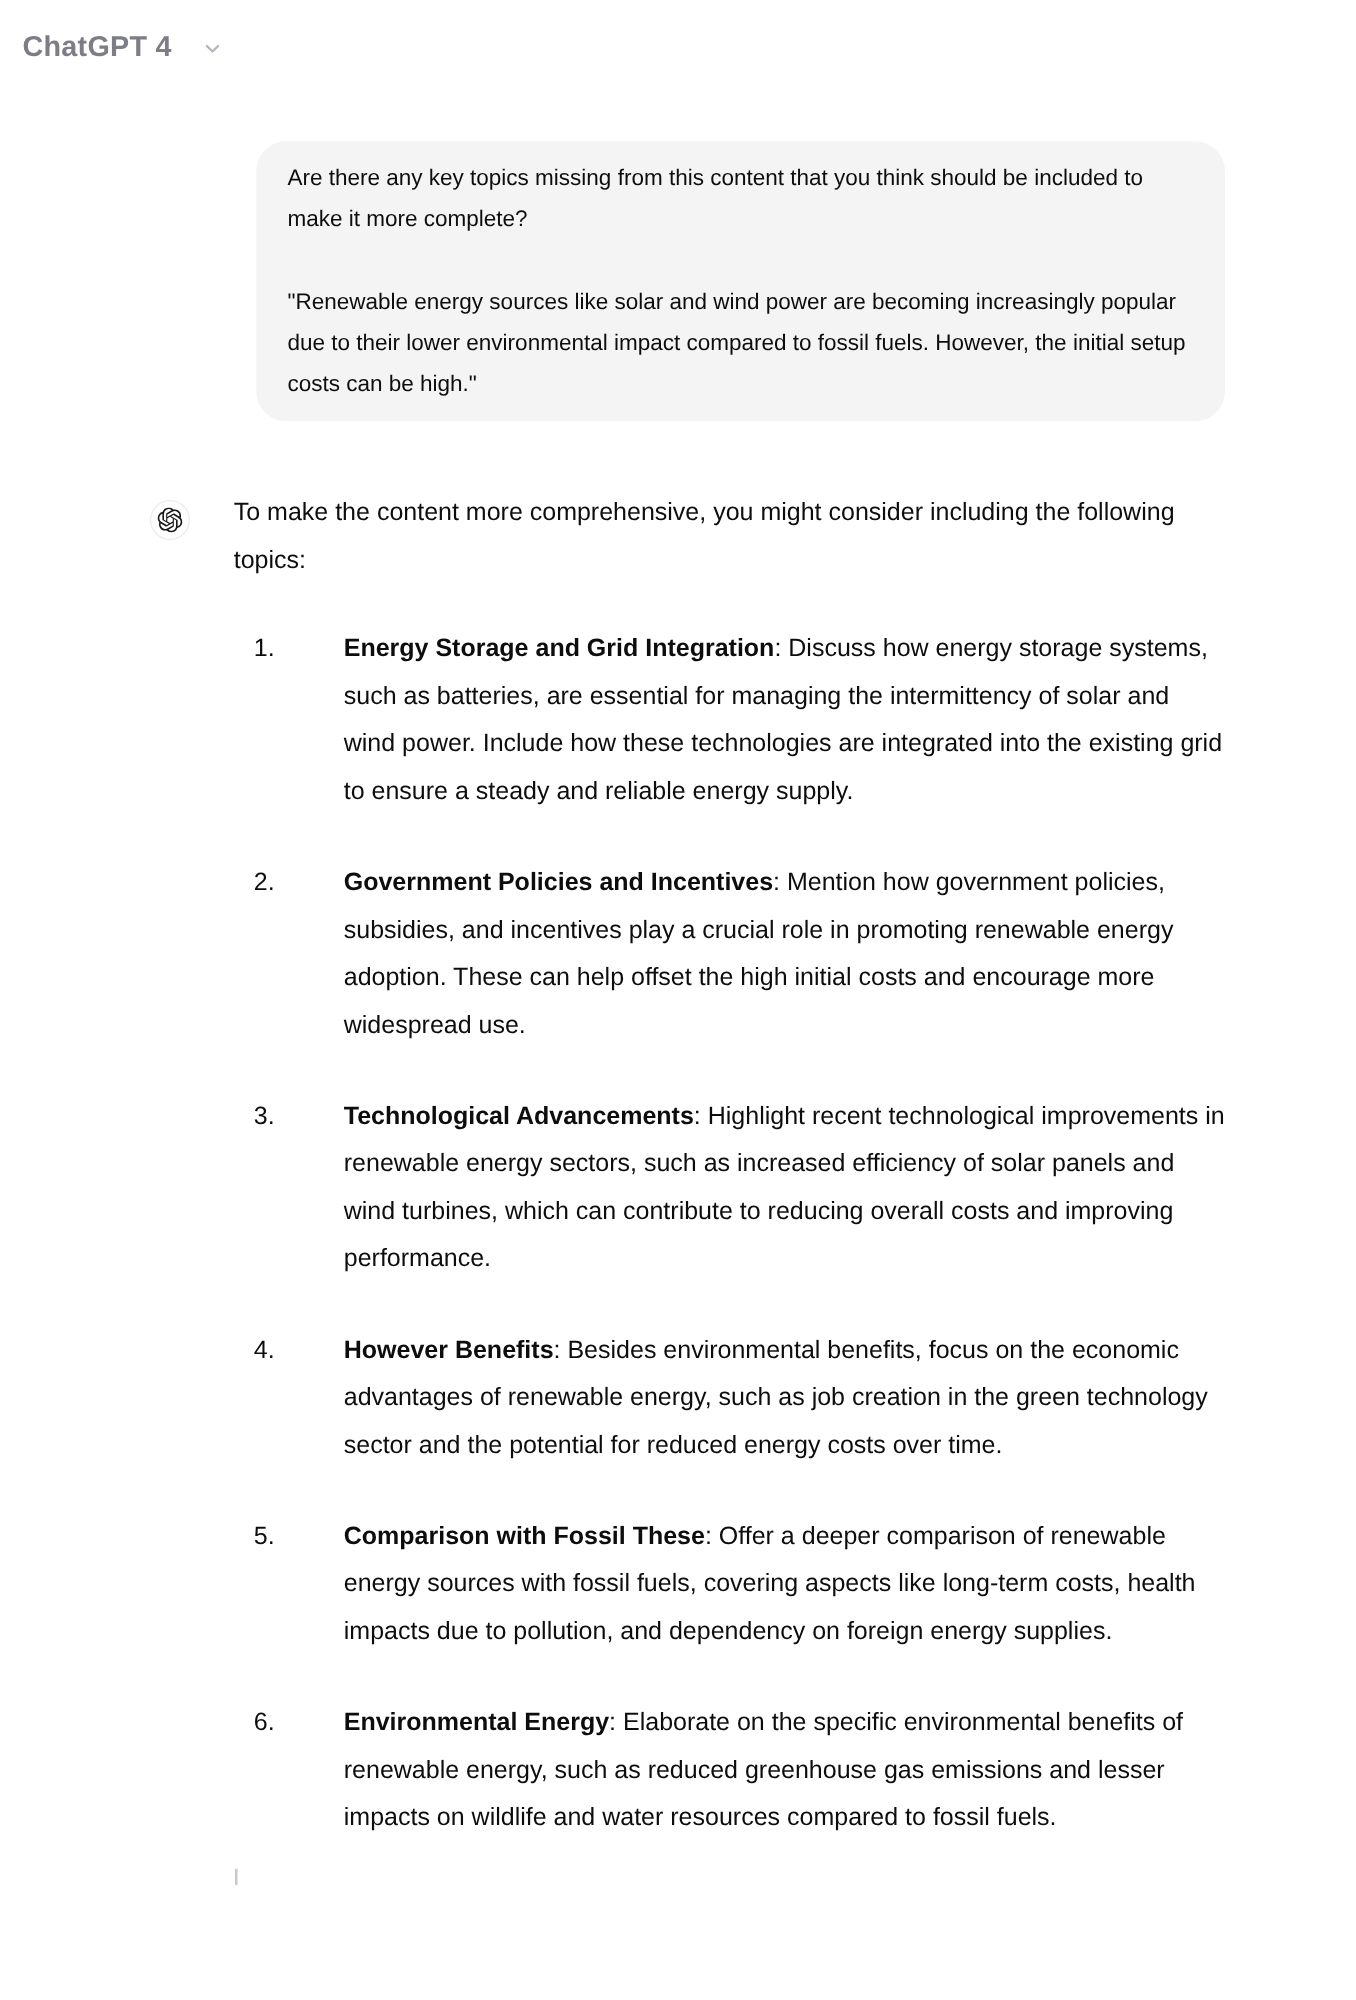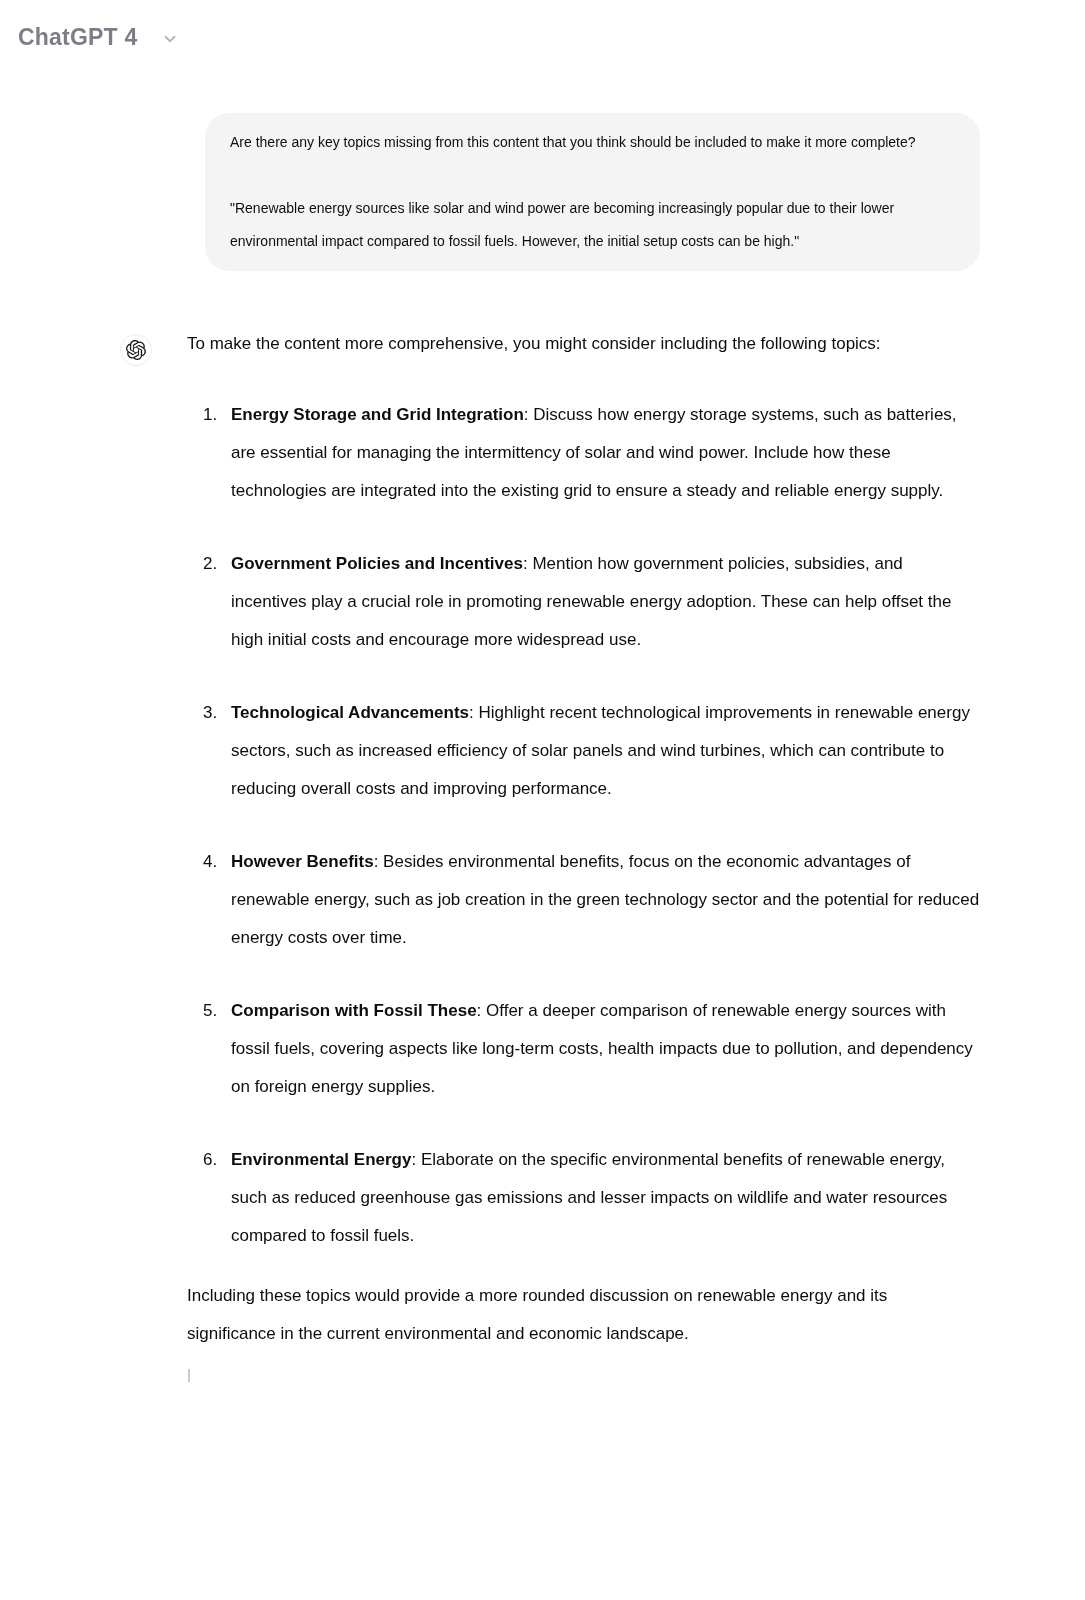--- a/index.html
+++ b/index.html
@@ -51,21 +51,21 @@
   
   .user-row {
     display: flex;
     justify-content: flex-end;
   }
   .user-bubble {
     max-width: 775px;
     background: #f4f4f4;
     border-radius: 24px;
     padding: 13px 25px;
-    font-size: 14px;
+    font-size: 18px;
     line-height: 33px;
     color: #0d0d0d;
   }
   .user-bubble p + p { margin-top: 33px; }
 
   
   .assistant-row {
     display: flex;
     margin-top: 61px;
   }
@@ -79,40 +79,40 @@
     border: 1px solid #ececec;
     border-radius: 50%;
     display: flex;
     align-items: center;
     justify-content: center;
     margin-top: 2px;
     background: #ffffff;
   }
   .assistant-content {
     width: 793px;
-    font-size: 17px;
+    font-size: 20px;
     line-height: 38px;
     color: #0d0d0d;
   }
   .assistant-content .intro { margin: -7px 0 0 0; }
 
   ol.topic-list {
     list-style: none;
     margin-top: 33px;
   }
   ol.topic-list li {
     display: flex;
     margin-bottom: 35px;
   }
   ol.topic-list li:last-child { margin-bottom: 22px; }
   .li-num {
     flex: 0 0 44px;
     padding-left: 16px;
   }
-  .li-body { flex: 1; }
+  .li-body { flex: 1; margin-left: 44px; }
   .li-title { font-weight: 700; }
 
   .closing { margin-top: 0; }
 
   .caret {
     margin-top: 16px;
     margin-left: 1px;
     width: 2px;
     height: 13px;
     background: #c9c9c9;
@@ -175,19 +175,18 @@
         <li>
           <span class="li-num">5.</span>
           <span class="li-body"><span class="li-title">Comparison with Fossil These</span><span>: Offer a deeper comparison of renewable energy sources with fossil fuels, covering aspects like long-term costs, health impacts due to pollution, and dependency on foreign energy supplies.</span></span>
         </li>
         <li>
           <span class="li-num">6.</span>
           <span class="li-body"><span class="li-title">Environmental Energy</span><span>: Elaborate on the specific environmental benefits of renewable energy, such as reduced greenhouse gas emissions and lesser impacts on wildlife and water resources compared to fossil fuels.</span></span>
         </li>
       </ol>
 
-      <p class="closing">Including these topics would provide a more rounded discussion on renewable energy and its significance in the current environmental and economic landscape.</p>
 
       <div class="caret"></div>
     </div>
   </div>
 
 </main>
 
 </body></html>

